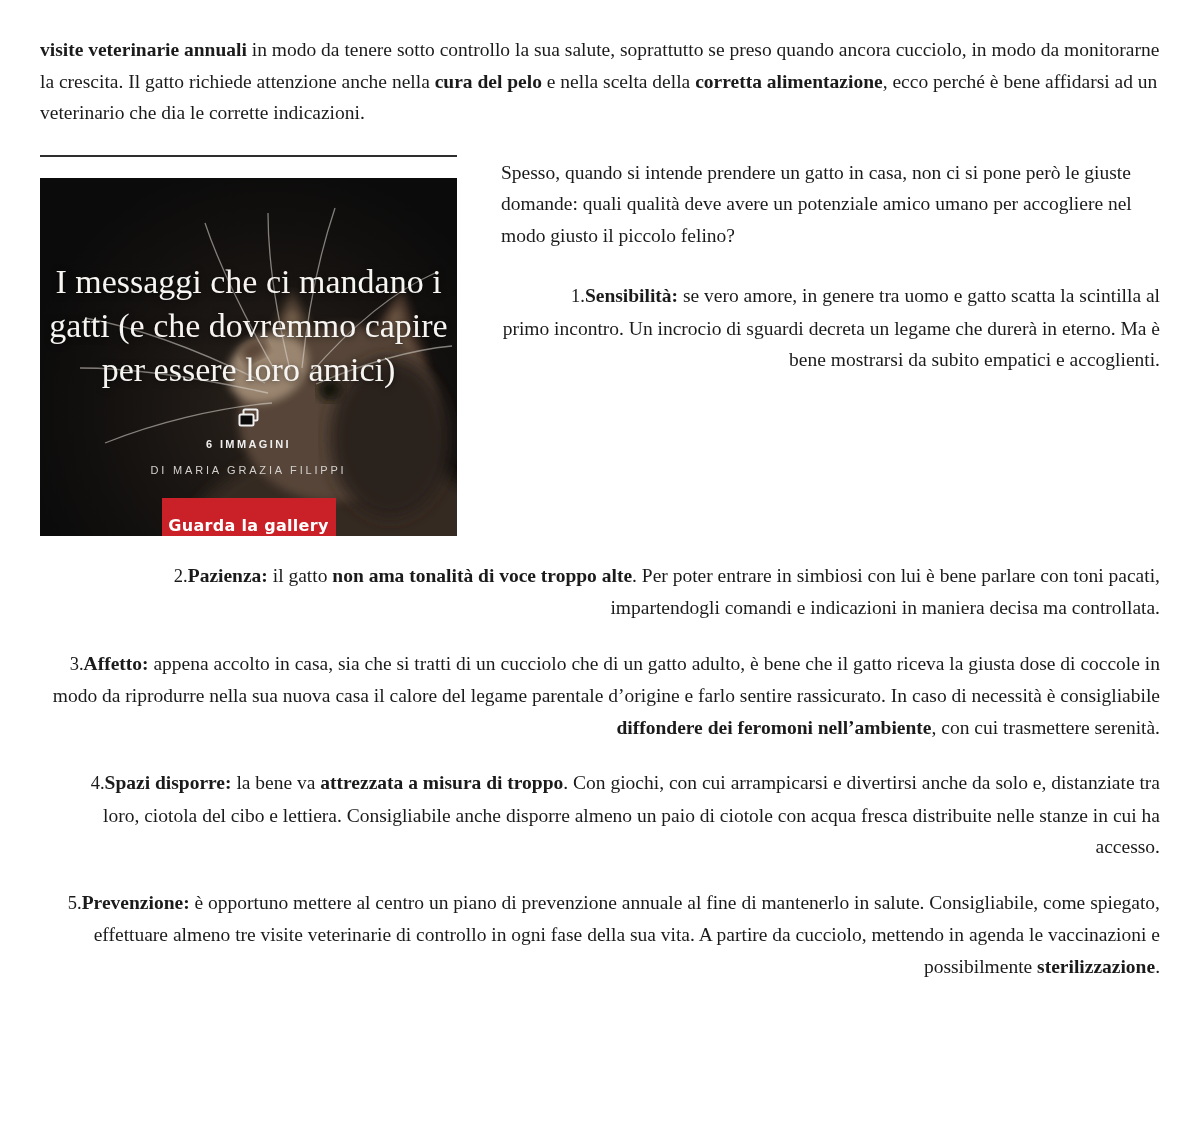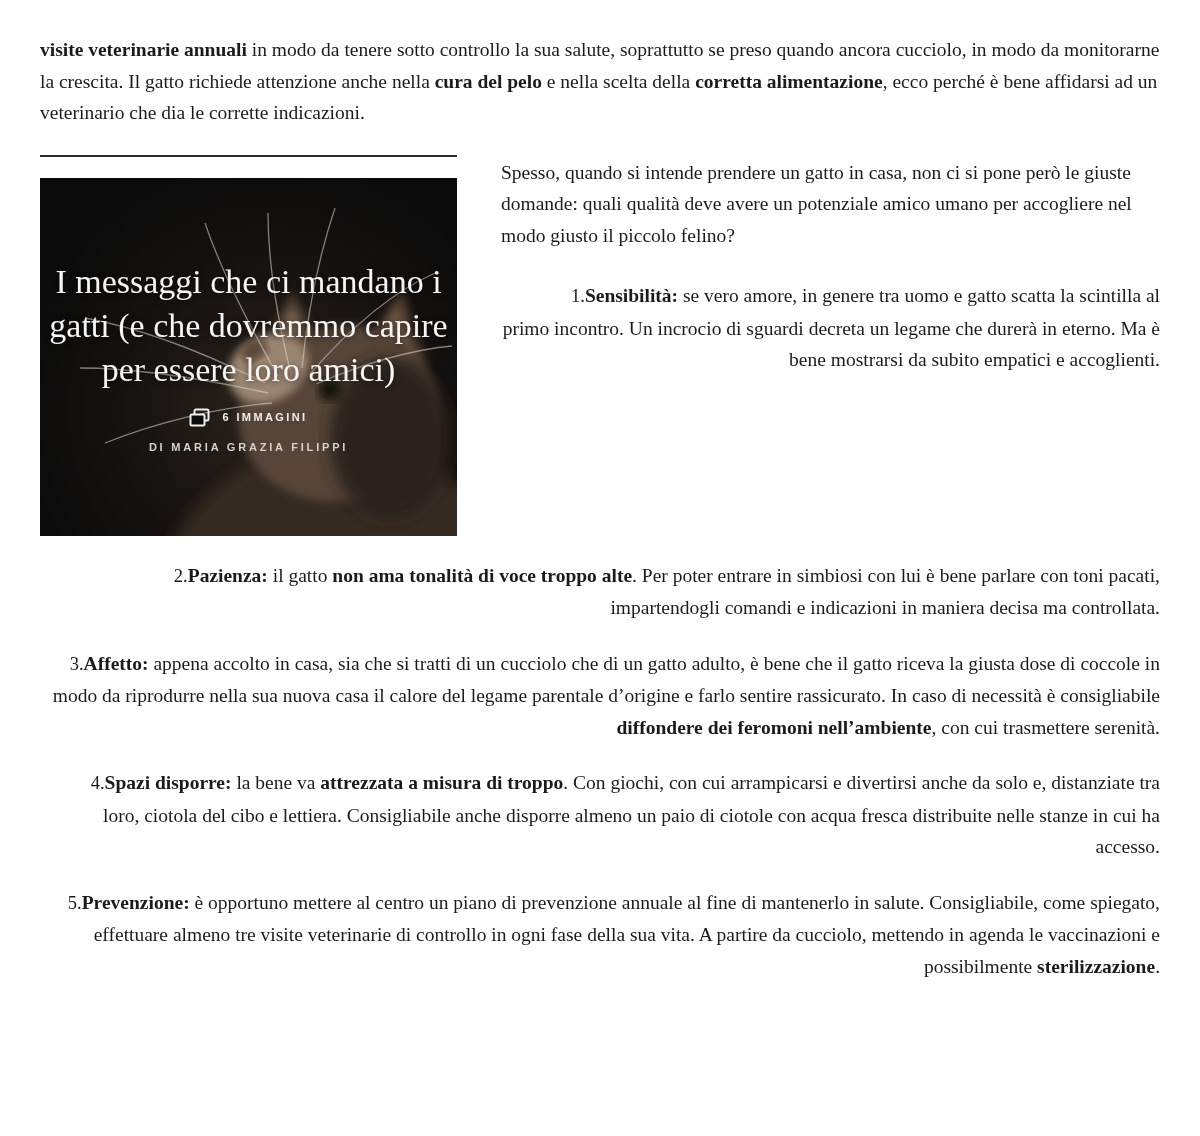--- a/index.html
+++ b/index.html
@@ -62,25 +62,26 @@
     color:#f7f5f2;
     text-shadow:0 1px 6px rgba(0,0,0,.6);
   }
   .count-row{
     margin-top:16px;
     display:flex;align-items:center;justify-content:center;gap:11px;
     font-family:"Liberation Sans", sans-serif;
     font-size:11px;font-weight:700;
     letter-spacing:2.4px;
     color:#efefef;
+    flex-direction:column;
   }
   .byline{
     margin-top:14px;
     font-family:"Liberation Sans", sans-serif;
-    font-size:11px;font-weight:700;
+    font-size:11px;font-weight:400;
     letter-spacing:2.8px;
     color:#d4d1ce;
   }
   .gallery-btn{
     margin-top:22px;
     width:174px;height:55px;
     background:#c92127;
     color:#fff;
     border:none;
     font-family:"DejaVu Sans", sans-serif;
@@ -164,20 +165,21 @@
           <div class="count-row">
             <svg width="22" height="19" viewBox="0 0 22 19" aria-hidden="true">
               <rect x="5.5" y="1.5" width="14" height="11" rx="1.5" fill="none" stroke="#efefef" stroke-width="2"></rect>
               <rect x="1.5" y="6.5" width="14" height="11" rx="1.5" fill="#0b0b0b" stroke="#efefef" stroke-width="2"></rect>
             </svg>
             <span>6 IMMAGINI</span>
           </div>
 
           <div class="byline">DI MARIA GRAZIA FILIPPI</div>
 
+          <button class="gallery-btn">Guarda la gallery</button>
         </div>
       </div>
     </div>
 
     <div class="right-col">
       <p class="copy">Spesso, quando si intende prendere un gatto in casa, non ci si pone però le giuste domande: quali qualità deve avere un potenziale amico umano per accogliere nel modo giusto il piccolo felino?</p>
 
       <p class="copy list-item">
         <span class="num">1.</span><span><strong>Sensibilità:</strong><span> se vero amore, in genere tra uomo e gatto scatta la scintilla al primo incontro. Un incrocio di sguardi decreta un legame che durerà in eterno. Ma è bene mostrarsi da subito empatici e accoglienti.</span></span>
       </p>

